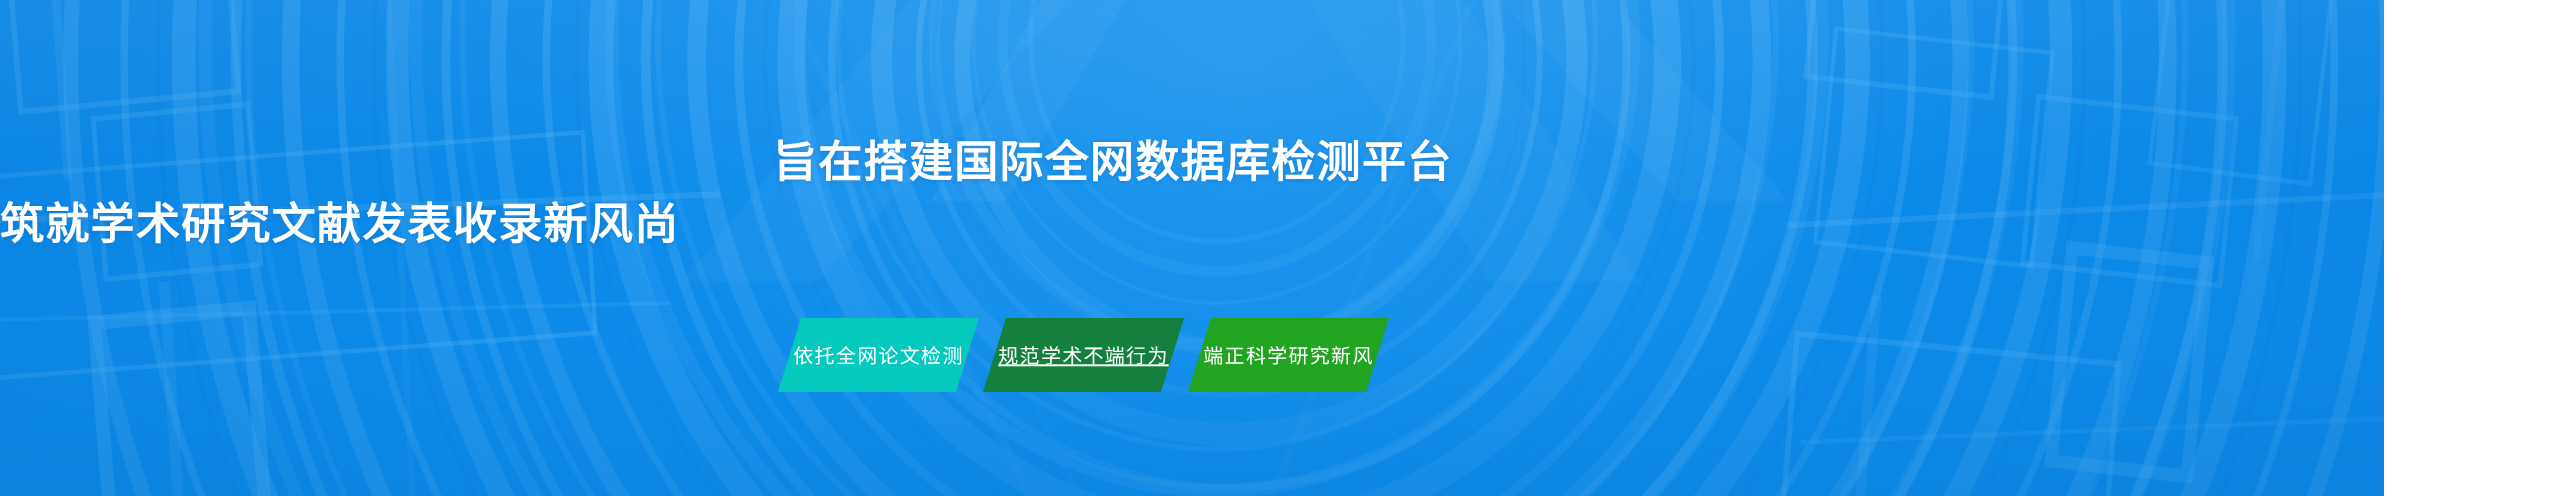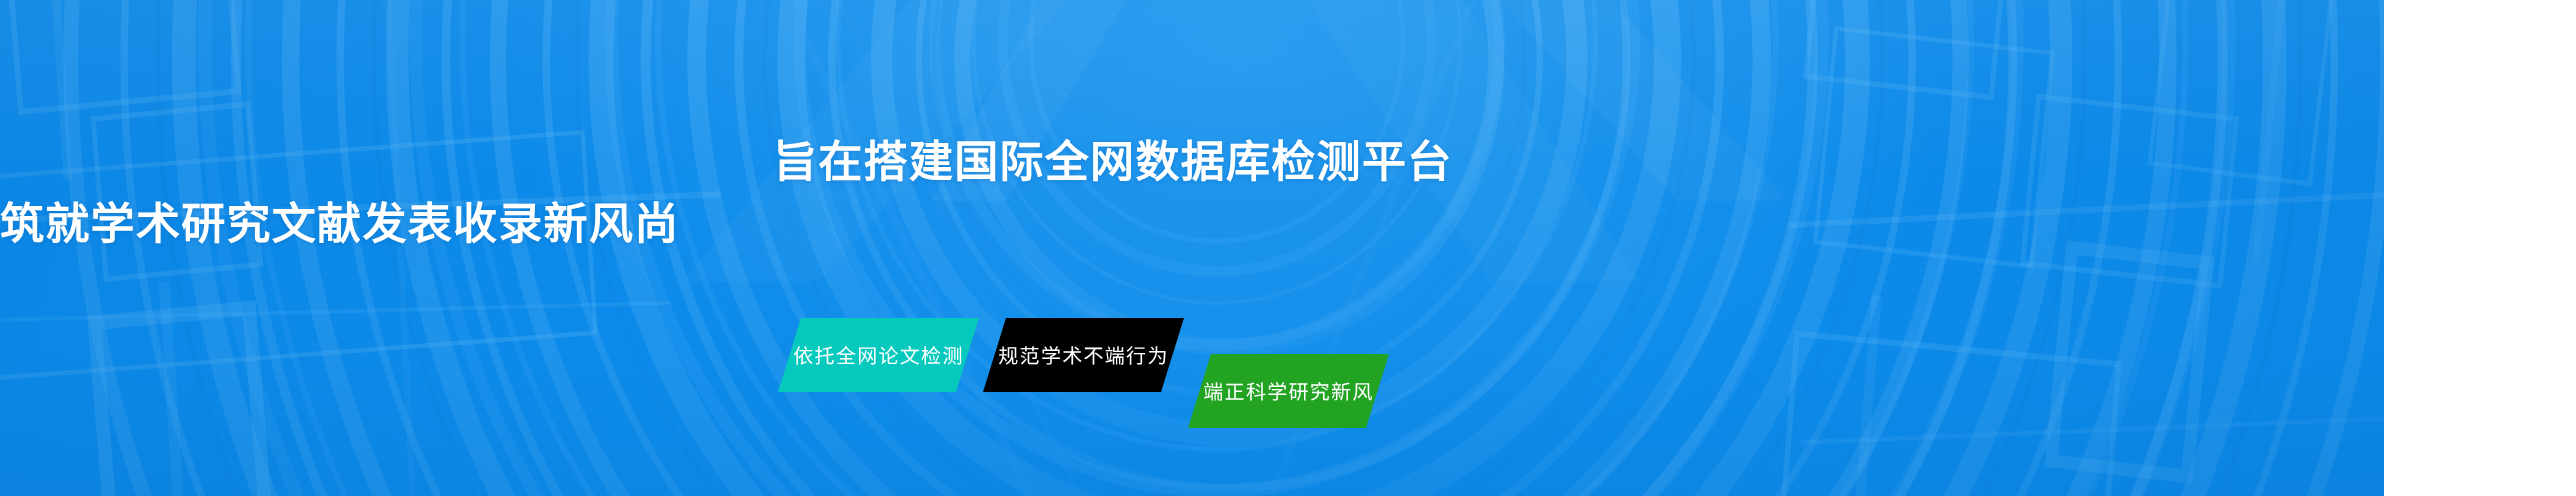--- a/index.html
+++ b/index.html
@@ -79,21 +79,21 @@
     color: #ffffff;
     font-size: 20px;
     letter-spacing: 1.3px;
     white-space: nowrap;
     -webkit-clip-path: polygon(23px 0, 100% 0, calc(100% - 23px) 100%, 0 100%);
     clip-path: polygon(23px 0, 100% 0, calc(100% - 23px) 100%, 0 100%);
   }
   .tag span { display: block; padding: 0 6.7px; transform: translateY(-0.7px); }
   .tag-1 { width: 201px; background: #05c9bd; }
   .tag-2 { width: 201px; background: #dd991b; }
-  .tag-3 { width: 201px; background: #22a322; margin-top: 36px; }
+  .tag-3 { width: 201px; background: #22a322; }
 </style>
 </head>
 <body>
 
 <div id="banner" style="background: rgb(13, 139, 234);">
 
   <svg class="bg-layer" viewBox="0 0 3840 740" preserveAspectRatio="none" aria-hidden="true">
     <defs>
       <clipPath id="frameClip">
           <rect x="0" y="0" width="3840" height="740"></rect>
@@ -205,21 +205,21 @@
 
   <div class="headline">
     <div class="line line-1" style="color: rgb(255, 255, 255);">旨在搭建国际全网数据库检测平台</div>
     <div class="line line-2" style="color: rgb(255, 255, 255);">筑就学术研究文献发表收录新风尚</div>
   </div>
 
   <div class="tag-strip">
     <div class="tag tag-1" style="background: rgb(5, 201, 189); color: rgb(255, 255, 255);">
       <span>依托全网论文检测</span>
     </div>
-    <div class="tag tag-2" style="background: #000000; color: rgb(255, 255, 255);">
+    <div class="tag tag-2" style="background: #15803d; color: rgb(255, 255, 255); text-decoration: underline;">
       <span>规范学术不端行为</span>
     </div>
     <div class="tag tag-3" style="background: rgb(34, 163, 34); color: rgb(255, 255, 255);">
       <span>端正科学研究新风</span>
     </div>
   </div>
 
 </div>
 
 

